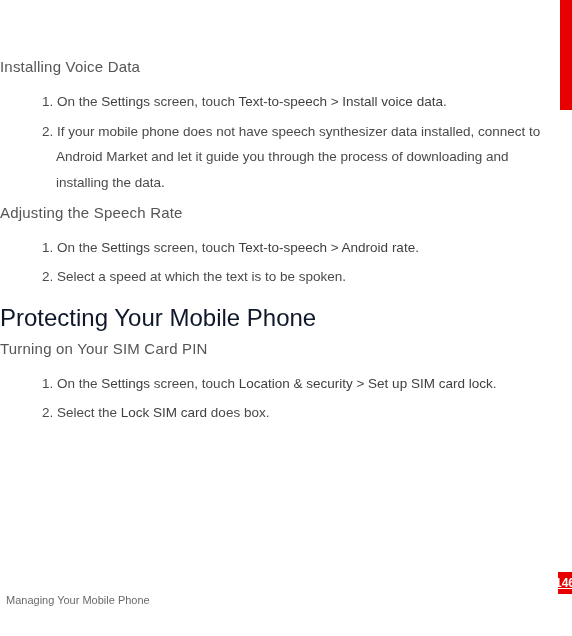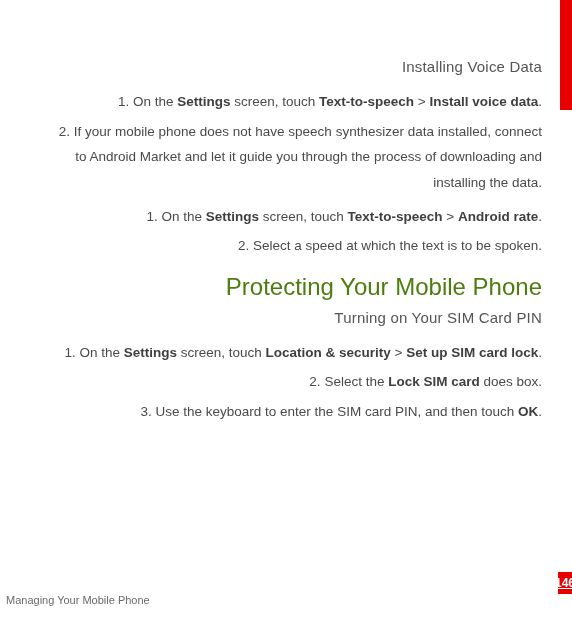--- a/index.html
+++ b/index.html
@@ -6,33 +6,32 @@
   body {
     width: 572px;
     height: 636px;
     background: #ffffff;
     font-family: Arial, Helvetica, sans-serif;
     color: #4a4a4a;
     position: relative;
     overflow: hidden;
   }
   .page {
-    padding: 50px 30px 0 8px;
-    text-align: right;
+    padding: 50px 30px 0 0;
   }
   .section-heading {
     font-size: 15px;
     color: #555;
     font-weight: 400;
     margin: 8px 0 14px 0;
     letter-spacing: 0.2px;
   }
   .chapter-heading {
     font-size: 24px;
-    color: #4d7c0f;
+    color: #0f172a;
     font-weight: 400;
     margin: 14px 0 8px 0;
   }
   ol {
     list-style: none;
     margin-left: 42px;
     margin-bottom: 8px;
   }
   ol li {
     font-size: 13.5px;
@@ -40,21 +39,21 @@
     color: #4a4a4a;
     margin-bottom: 4px;
     position: relative;
     padding-left: 0;
     text-indent: -14px;
     padding-left: 14px;
   }
   ol li .num {
     display: inline;
   }
-  .bold { font-weight: 700; color: #3f3f3f; }
+  .bold { font-weight: 400; color: #3f3f3f; }
   .footer {
     position: absolute;
     left: 6px;
     bottom: 30px;
     font-size: 11px;
     color: #6a6a6a;
     text-align: center;
   }
   .red-bar {
     position: absolute;
@@ -93,20 +92,21 @@
     <li>
       <span class="num">1.</span>
       <span>On the </span><span class="bold">Settings</span><span> screen, touch </span><span class="bold">Text-to-speech</span><span> &gt; </span><span class="bold">Install voice data</span><span>.</span>
     </li>
     <li>
       <span class="num">2.</span>
       <span>If your mobile phone does not have speech synthesizer data installed, connect to Android Market and let it guide you through the process of downloading and installing the data.</span>
     </li>
   </ol>
 
+  <h3 class="section-heading">Adjusting the Speech Rate</h3>
   <ol>
     <li>
       <span class="num">1.</span>
       <span>On the </span><span class="bold">Settings</span><span> screen, touch </span><span class="bold">Text-to-speech</span><span> &gt; </span><span class="bold">Android rate</span><span>.</span>
     </li>
     <li>
       <span class="num">2.</span>
       <span>Select a speed at which the text is to be spoken.</span>
     </li>
   </ol>
@@ -116,21 +116,17 @@
   <h3 class="section-heading">Turning on Your SIM Card PIN</h3>
   <ol>
     <li>
       <span class="num">1.</span>
       <span>On the </span><span class="bold">Settings</span><span> screen, touch </span><span class="bold">Location &amp; security</span><span> &gt; </span><span class="bold">Set up SIM card lock</span><span>.</span>
     </li>
     <li>
       <span class="num">2.</span>
       <span>Select the </span><span class="bold">Lock SIM card</span><span> does box.</span>
     </li>
-    <li>
-      <span class="num">3.</span>
-      <span>Use the keyboard to enter the SIM card PIN, and then touch </span><span class="bold">OK</span><span>.</span>
-    </li>
   </ol>
 
 </div>
 
 <div class="footer">Managing Your Mobile Phone</div>
 
 </body></html>

